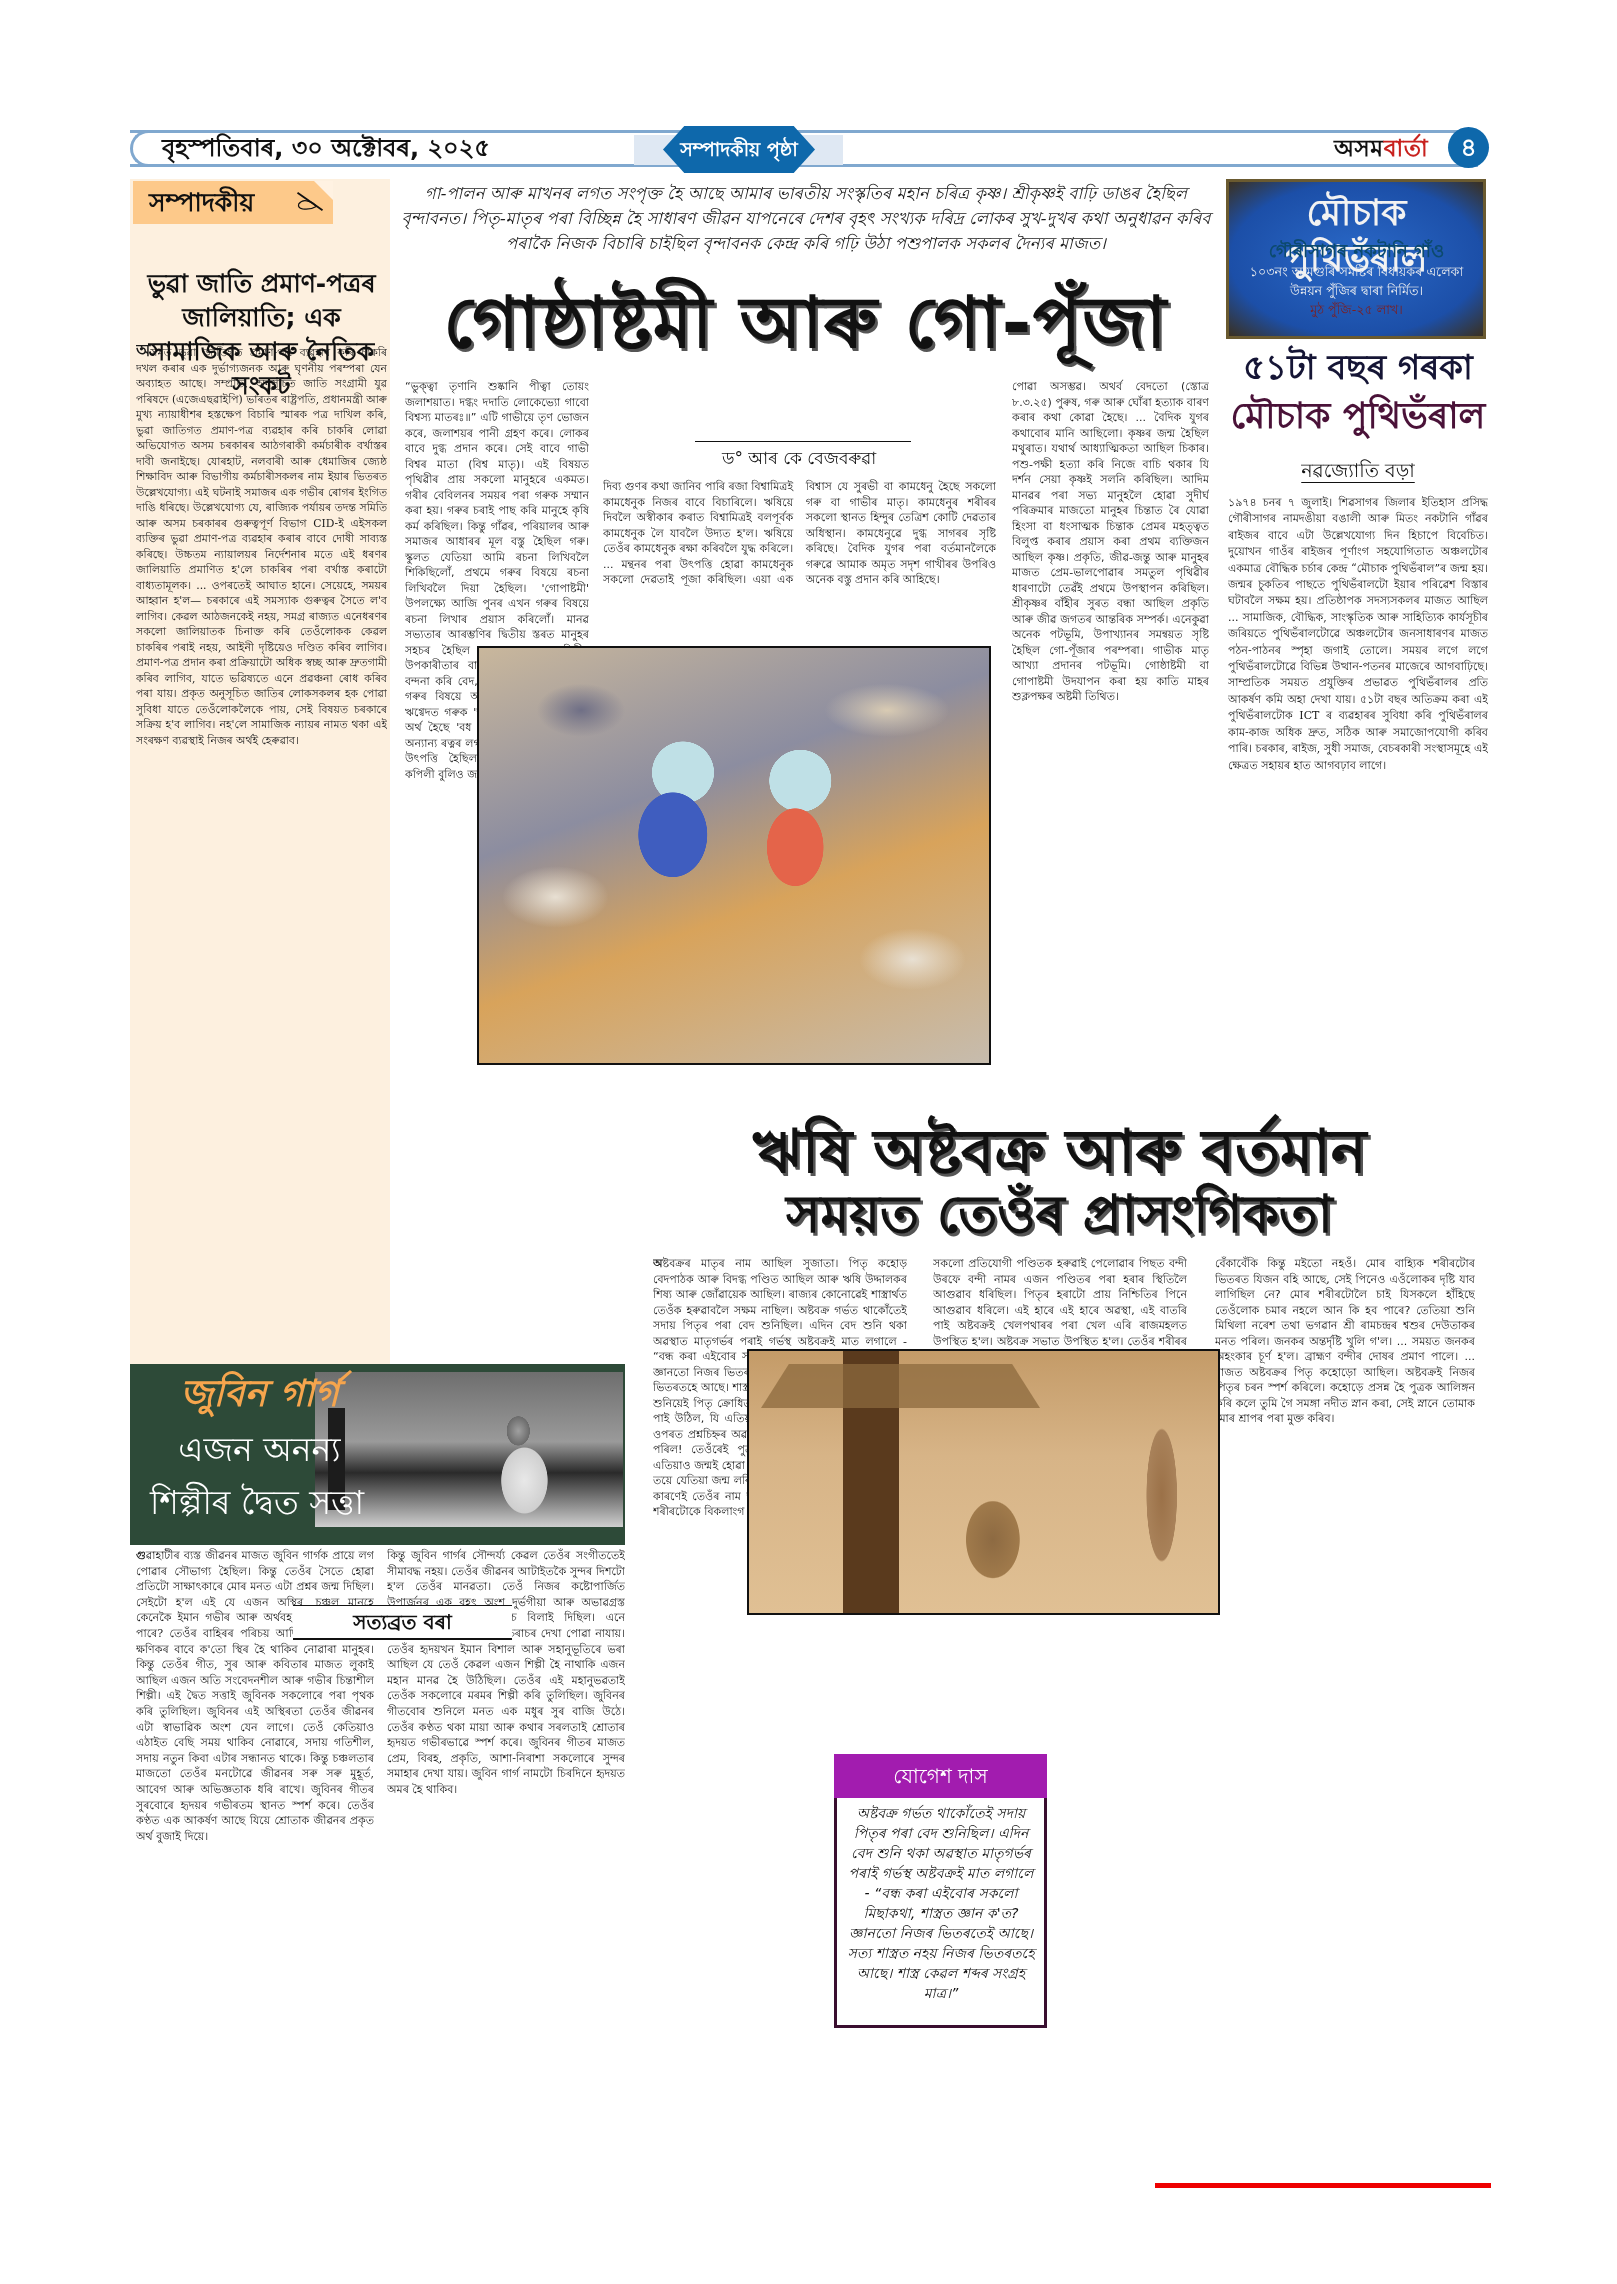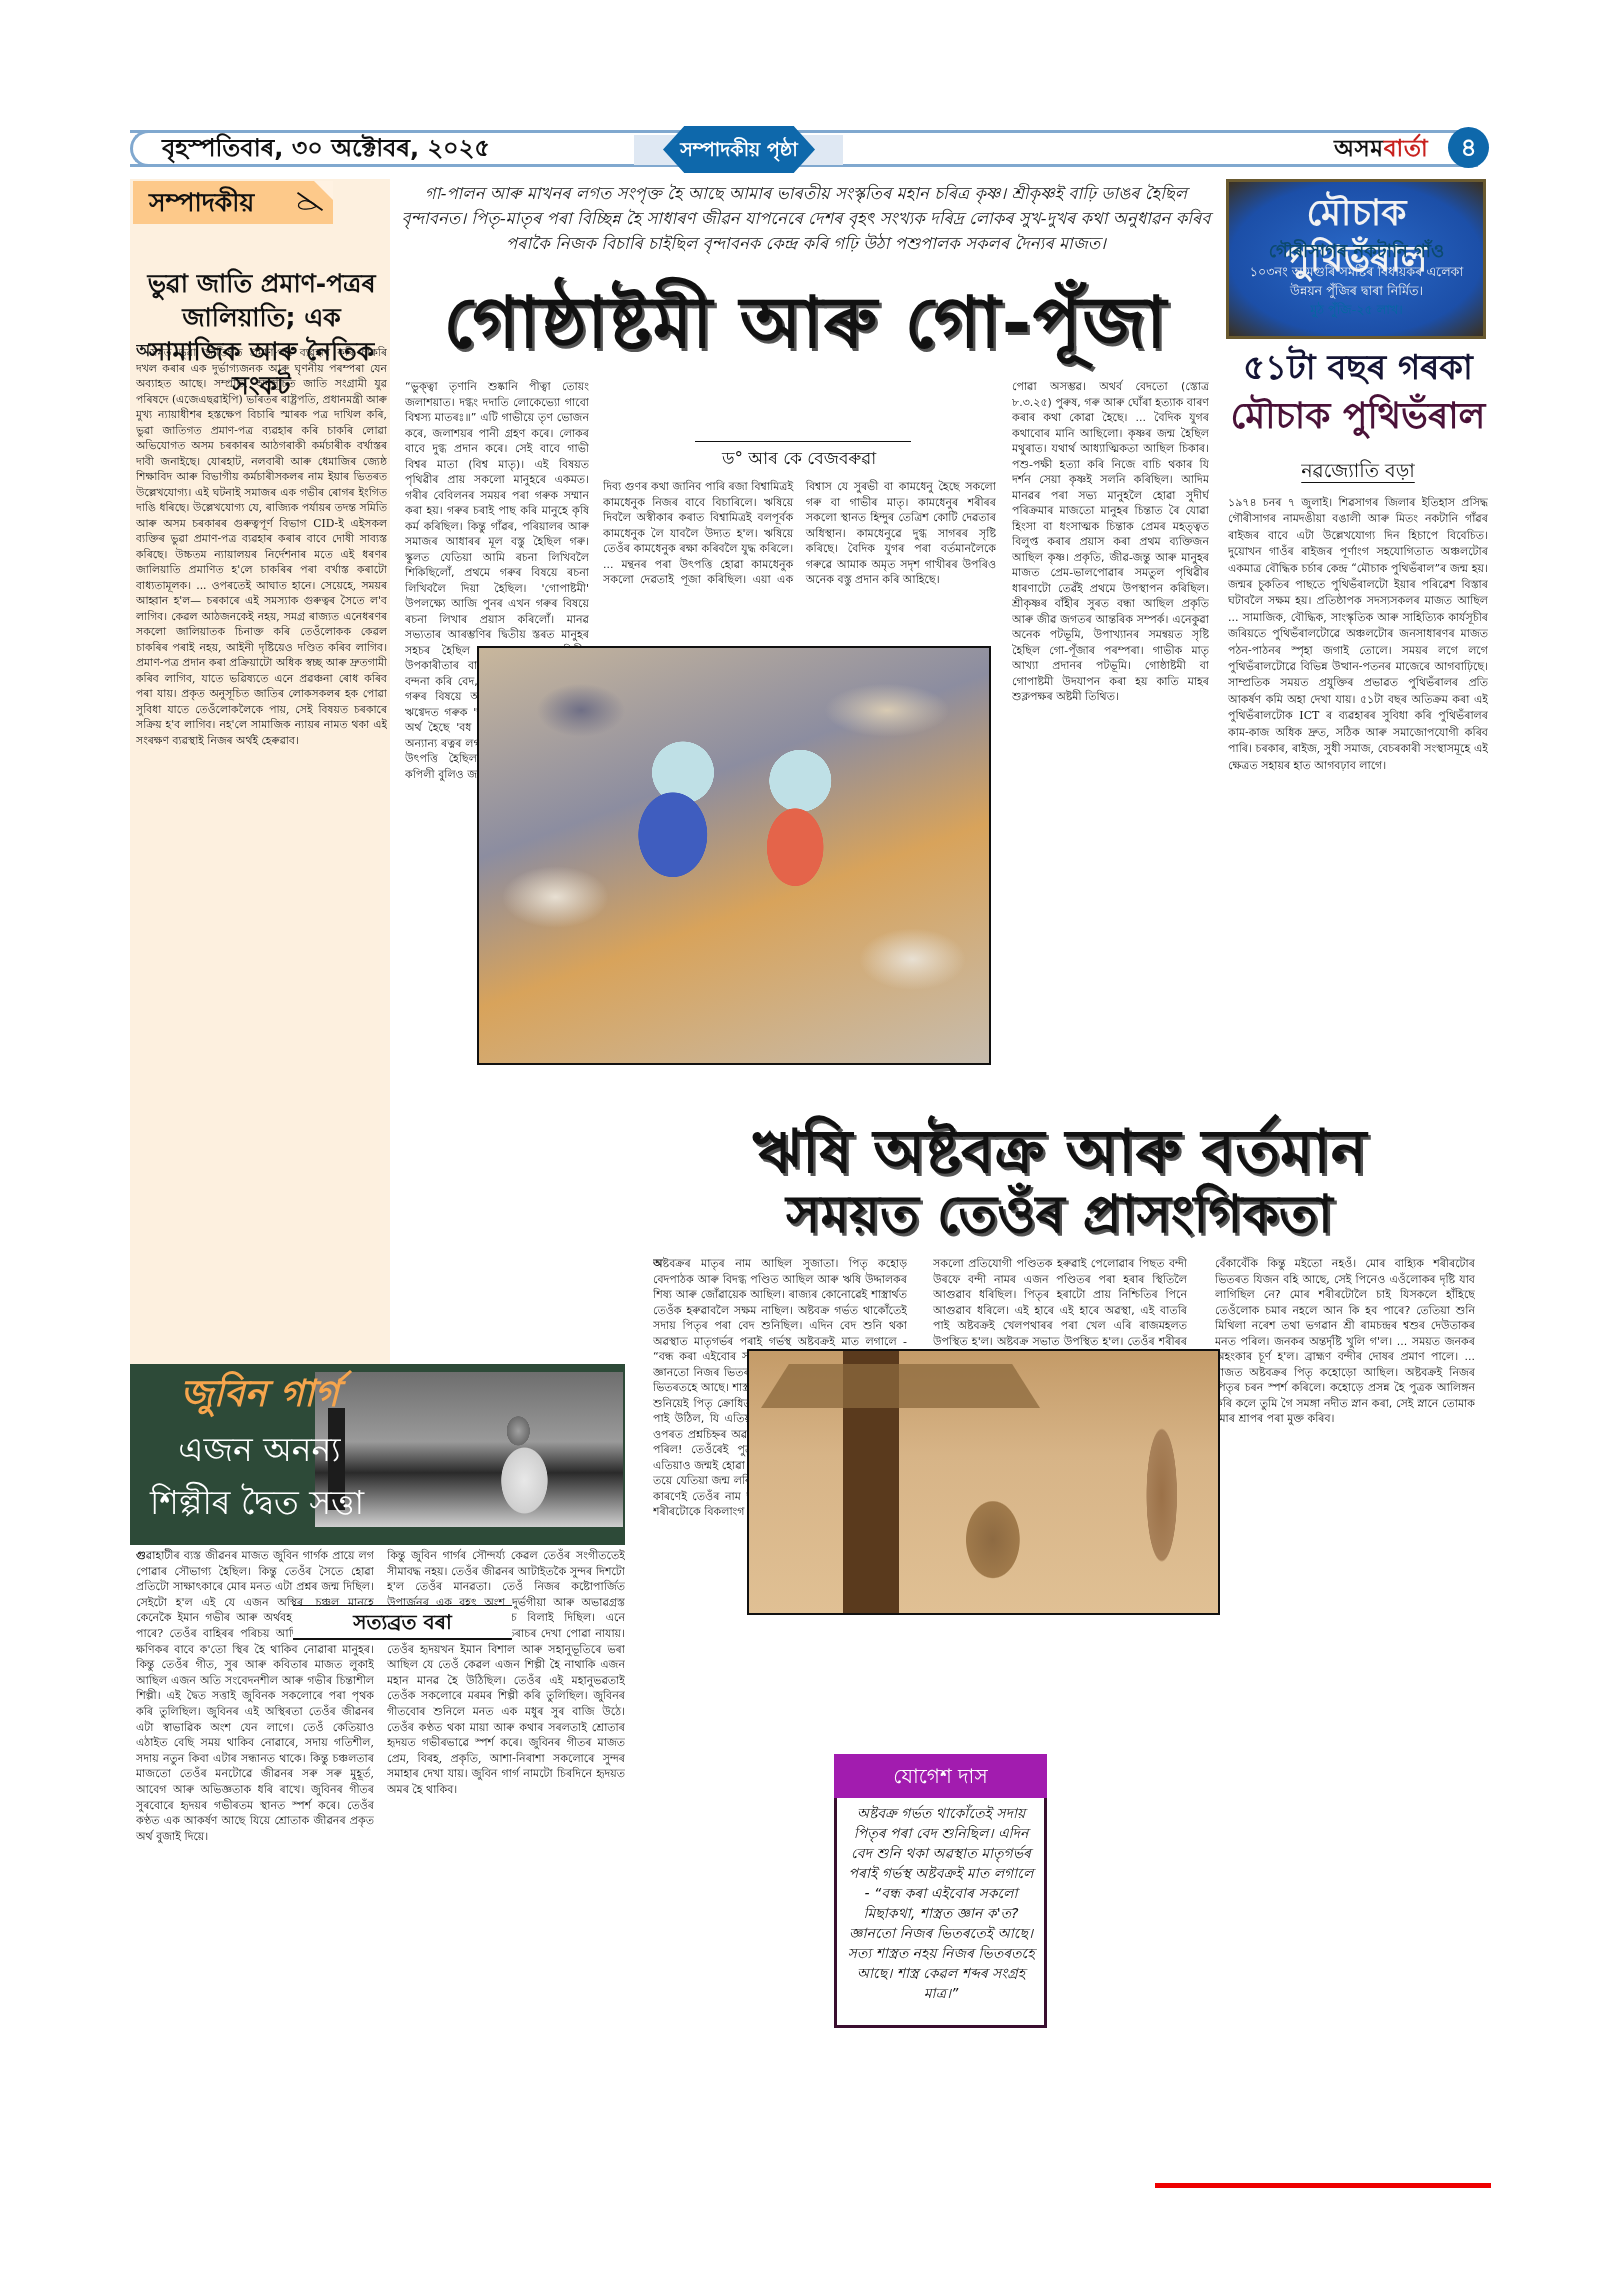--- a/index.html
+++ b/index.html
@@ -48,21 +48,21 @@
       radial-gradient(ellipse 89px 38px at 80% 15%, #d9cbb3 0%, transparent 70%),
       linear-gradient(160deg, #c9b79c 0%, #8c8da0 35%, #d8a35b 60%, #c6bcae 100%); }
 
   
   .sign-img { left: 1226px; top: 179px; width: 260px; height: 160px;
     background: radial-gradient(ellipse at 50% 50%, #2a69c8 0%, #1c4fa8 70%, #3a3020 100%); border: 3.8px solid #6a5a30; }
   .sign-l1 { left: 1231px; top: 190px; width: 251px; text-align: center; color: #f2f2f2; font-size: 36px; font-weight: bold; line-height: 46px; }
   .sign-l2 { left: 1231px; top: 240px; width: 251px; text-align: center; color: #0c4a6e; font-size: 18px; font-weight: bold; line-height: 21.6px; }
   .sign-l3 { left: 1231px; top: 263px; width: 251px; text-align: center; color: #f2f2f2; font-size: 12.7px; line-height: 18px; }
   .sign-l4 { left: 1231px; top: 282px; width: 251px; text-align: center; color: #f2f2f2; font-size: 12.7px; line-height: 18px; }
-  .sign-l5 { left: 1231px; top: 301px; width: 251px; text-align: center; color: #0369a1; font-size: 12.7px; line-height: 18px; }
+  .sign-l5 { left: 1231px; top: 301px; width: 251px; text-align: center; color: #7f1d1d; font-size: 12.7px; line-height: 18px; }
   .mou-t1 { left: 1228px; top: 343px; width: 260px; text-align: center; font-size: 34px; font-weight: bold; color: #151535; line-height: 48px; }
   .mou-t2 { left: 1228px; top: 390px; width: 260px; text-align: center; font-size: 36px; font-weight: bold; color: #4a1238; line-height: 51px; }
   .mou-byline { left: 1228px; top: 456px; width: 260px; text-align: center; font-size: 19px; line-height: 28px; }
   .mou-byline span { text-decoration: underline; text-underline-offset: 5px; }
   .mou-body { left: 1228px; top: 495px; width: 260px; height: 609px; font-size: 11px; line-height: 16.4px; }
 
   
   .zg-box { left: 130px; top: 1364px; width: 495px; height: 181px; background: #2d4a38; }
   .zg-l1 { left: 136px; top: 1365px; width: 247px; text-align: center; font-size: 37px; font-weight: bold; color: #f6a54d; line-height: 57px; font-style: italic; }
   .zg-l2 { left: 136px; top: 1424px; width: 247px; text-align: center; font-size: 33px; color: #fff; line-height: 51px; }

